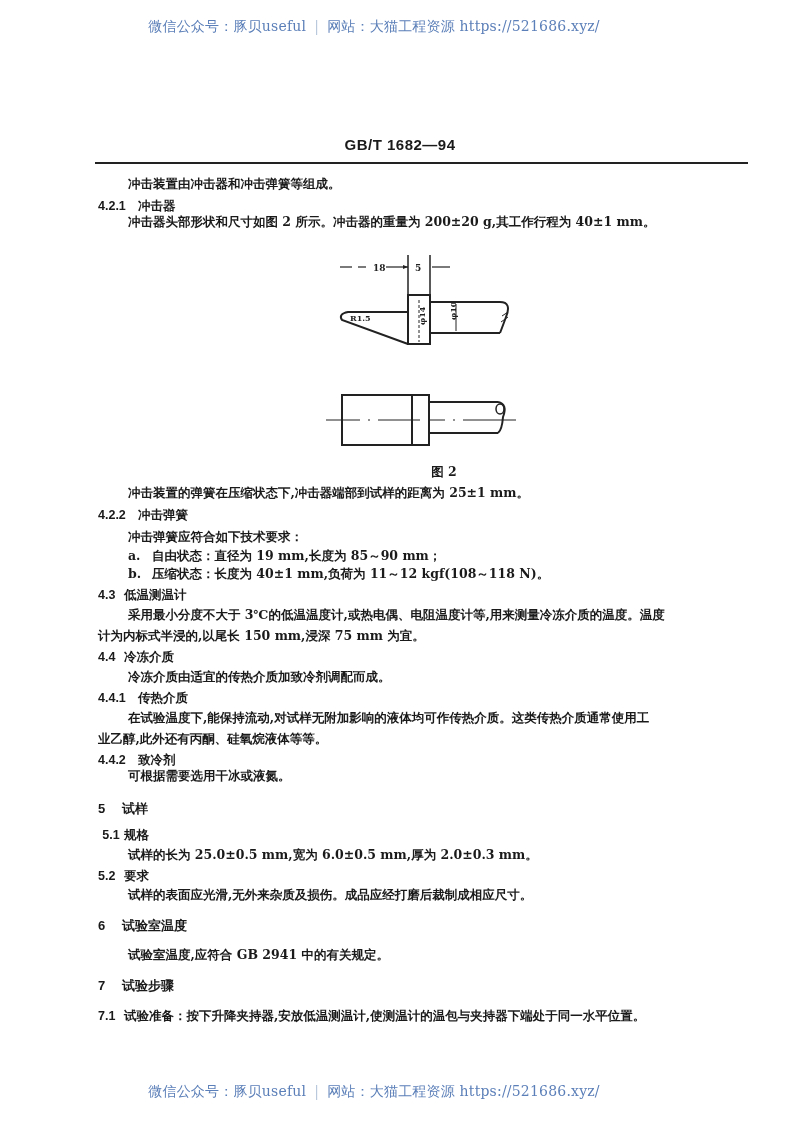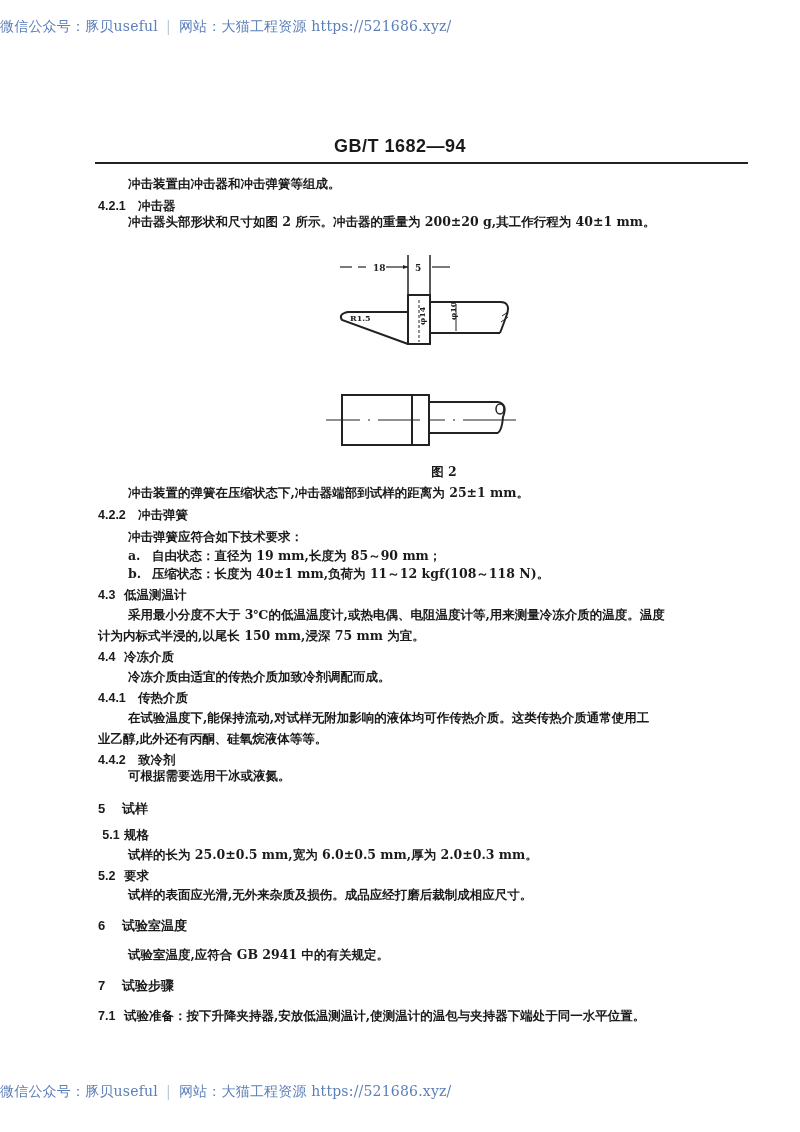--- a/index.html
+++ b/index.html
@@ -12,42 +12,42 @@
       height: 1132px;
       position: relative;
       overflow: hidden;
       font-family: "DejaVu Serif", "Liberation Serif", serif;
       color: #1a1a1a;
     }
     .watermark {
       position: absolute;
       left: 0;
       width: 748px;
-      text-align: left;
+      text-align: center;
       font-family: "DejaVu Serif", "Liberation Serif", serif;
       font-size: 14px;
       color: #5b7fb8;
       letter-spacing: 0.2px;
     }
     .watermark .sep {
       color: #b8c6dc;
       margin: 0 8px;
     }
     .watermark.top { top: 18px; }
     .watermark.bottom { top: 1083px; }
 
     .std-header {
       position: absolute;
       top: 136px;
       left: 0;
       width: 800px;
       text-align: center;
       font-family: "Liberation Sans", "DejaVu Sans", sans-serif;
       font-weight: bold;
-      font-size: 18px;
+      font-size: 15px;
       letter-spacing: 0.5px;
     }
     .header-rule {
       position: absolute;
       top: 162px;
       left: 95px;
       width: 653px;
       height: 0;
       border-top: 2px solid #222;
     }

